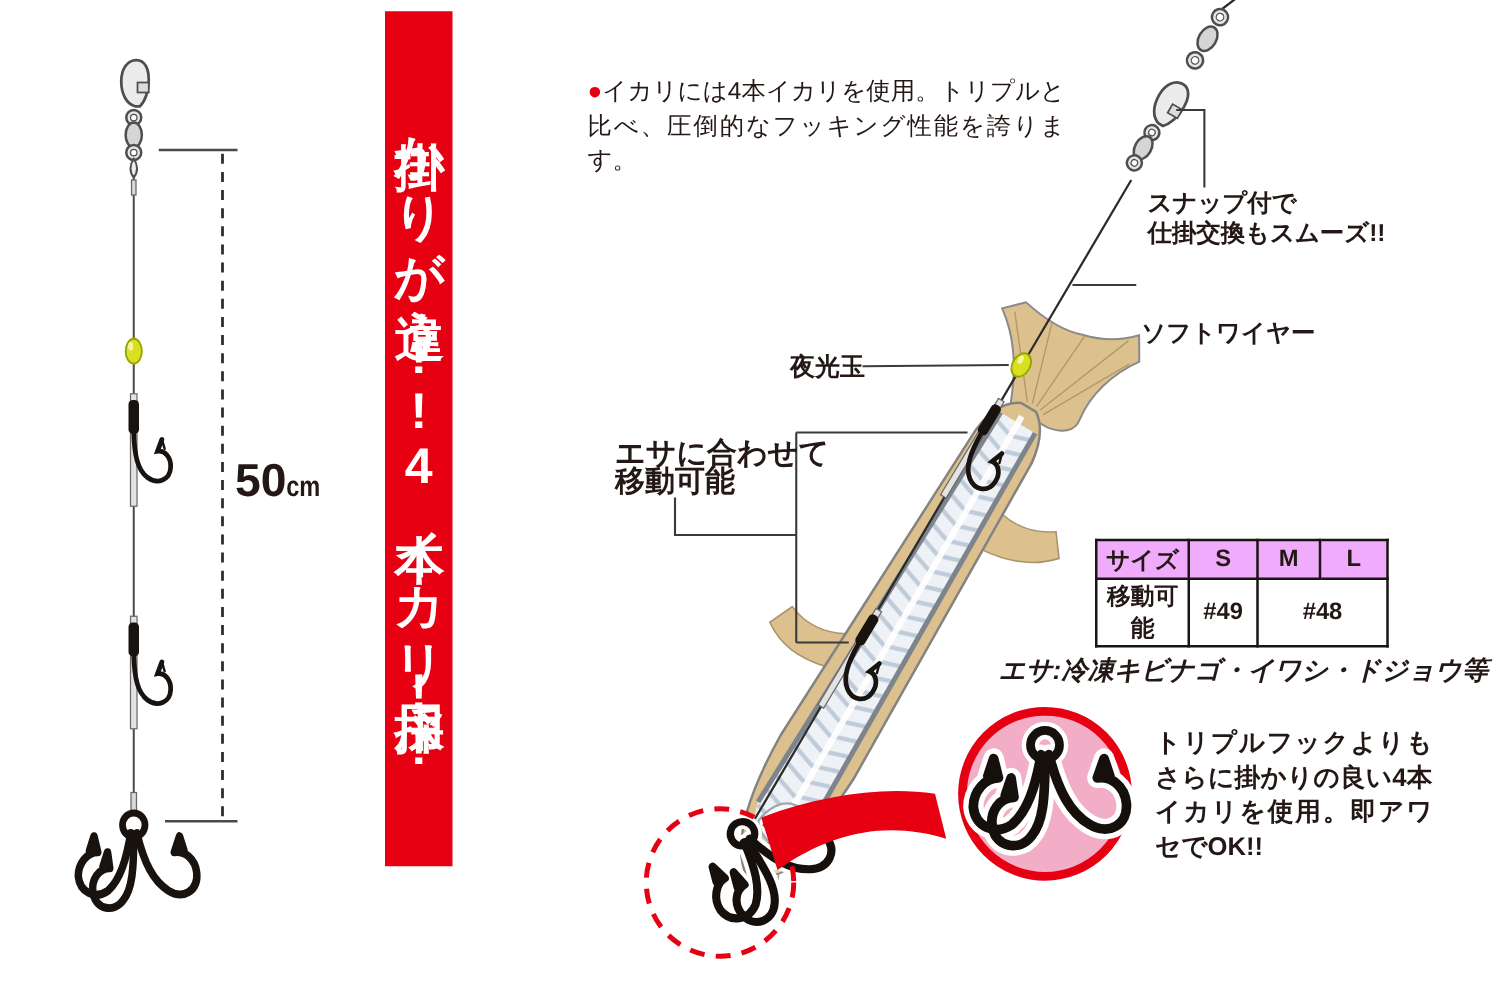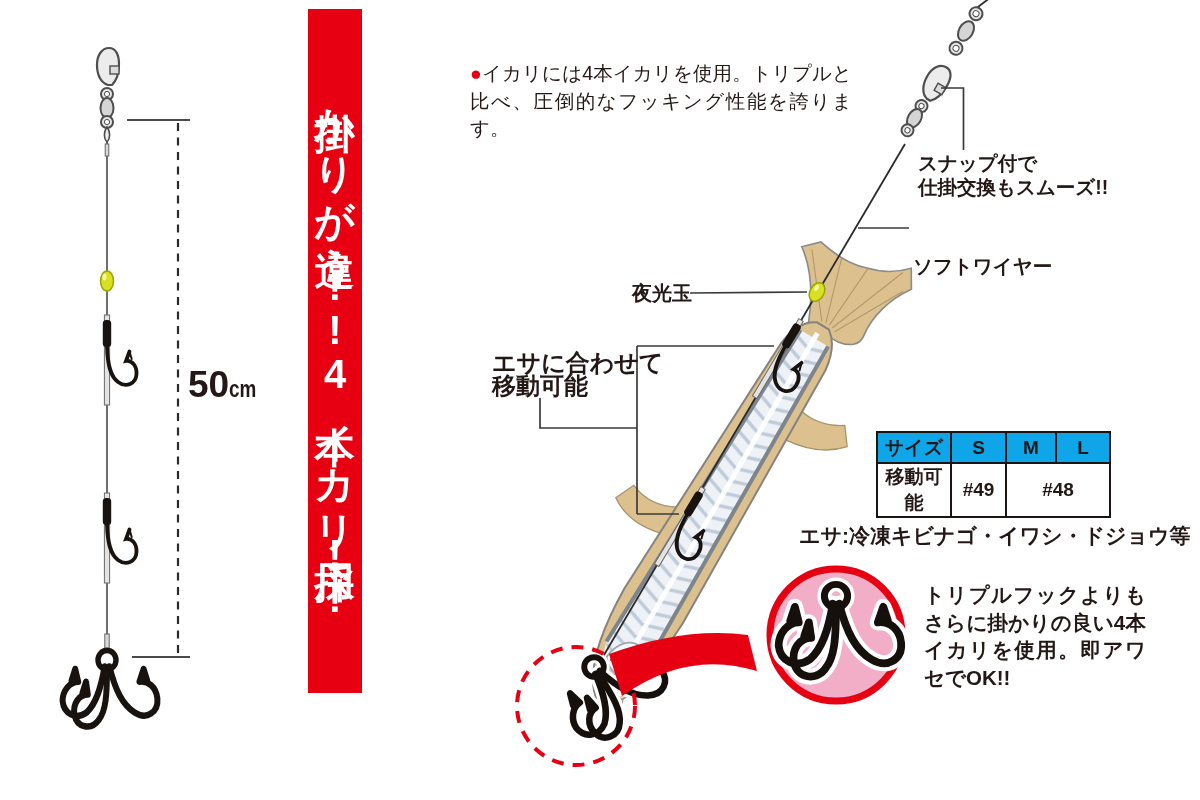--- a/index.html
+++ b/index.html
@@ -27,33 +27,33 @@
     font-size:19.5px;font-weight:400;line-height:27.5px;margin:0 16px 28px 0;
     text-align:justify;
   }
   .bullet::first-letter{color:#e60012;}
   
   .lbl{font-weight:700;white-space:pre-line;z-index:2;}
   .lbl-snap{left:918px;top:151px;font-size:19.5px;line-height:24px;}
   .lbl-softwire{left:913px;top:217px;font-size:19.5px;margin-top:36px;}
   .lbl-bead{left:632px;top:280px;font-size:20px;}
   .lbl-baitmove{left:492px;top:351px;font-size:24px;line-height:23px;}
-  .lbl-baitnote{left:799px;top:522px;font-size:21px;}
+  .lbl-baitnote{left:799px;top:522px;font-size:21px;font-style:italic;}
   .lbl-callout{left:924px;top:581px;width:222px;font-size:20.5px;line-height:27.5px;text-align:justify;white-space:normal;}
   
   .dim{left:188px;top:364px;z-index:2;font-weight:700;}
   .dim .v{font-size:37px;}
   .dim .u{font-size:23px;display:inline-block;transform:scaleX(.82);transform-origin:left bottom;}
   
   .sizetable{left:876px;top:431px;z-index:2;border-collapse:collapse;}
   .sizetable th,.sizetable td{
     border:2px solid #1a1512;font-weight:700;text-align:center;padding:0;
     font-size:19px;height:29px;
   }
-  .sizetable th{background:#0ea5e9;text-align:center;}
+  .sizetable th{background:#f0abfc;text-align:center;}
   .sizetable .c0{width:72px;} .sizetable .c1{width:53px;}
   .sizetable .c2{width:48px;} .sizetable .c3{width:52px;}
   svg{position:absolute;left:0;top:0;z-index:1;}
 </style>
 </head>
 <body>
 
 <svg width="1200" height="800" viewBox="0 0 1200 800">
   <defs>
     <pattern id="ribs" x="0" y="-23" width="14" height="46" patternUnits="userSpaceOnUse">

